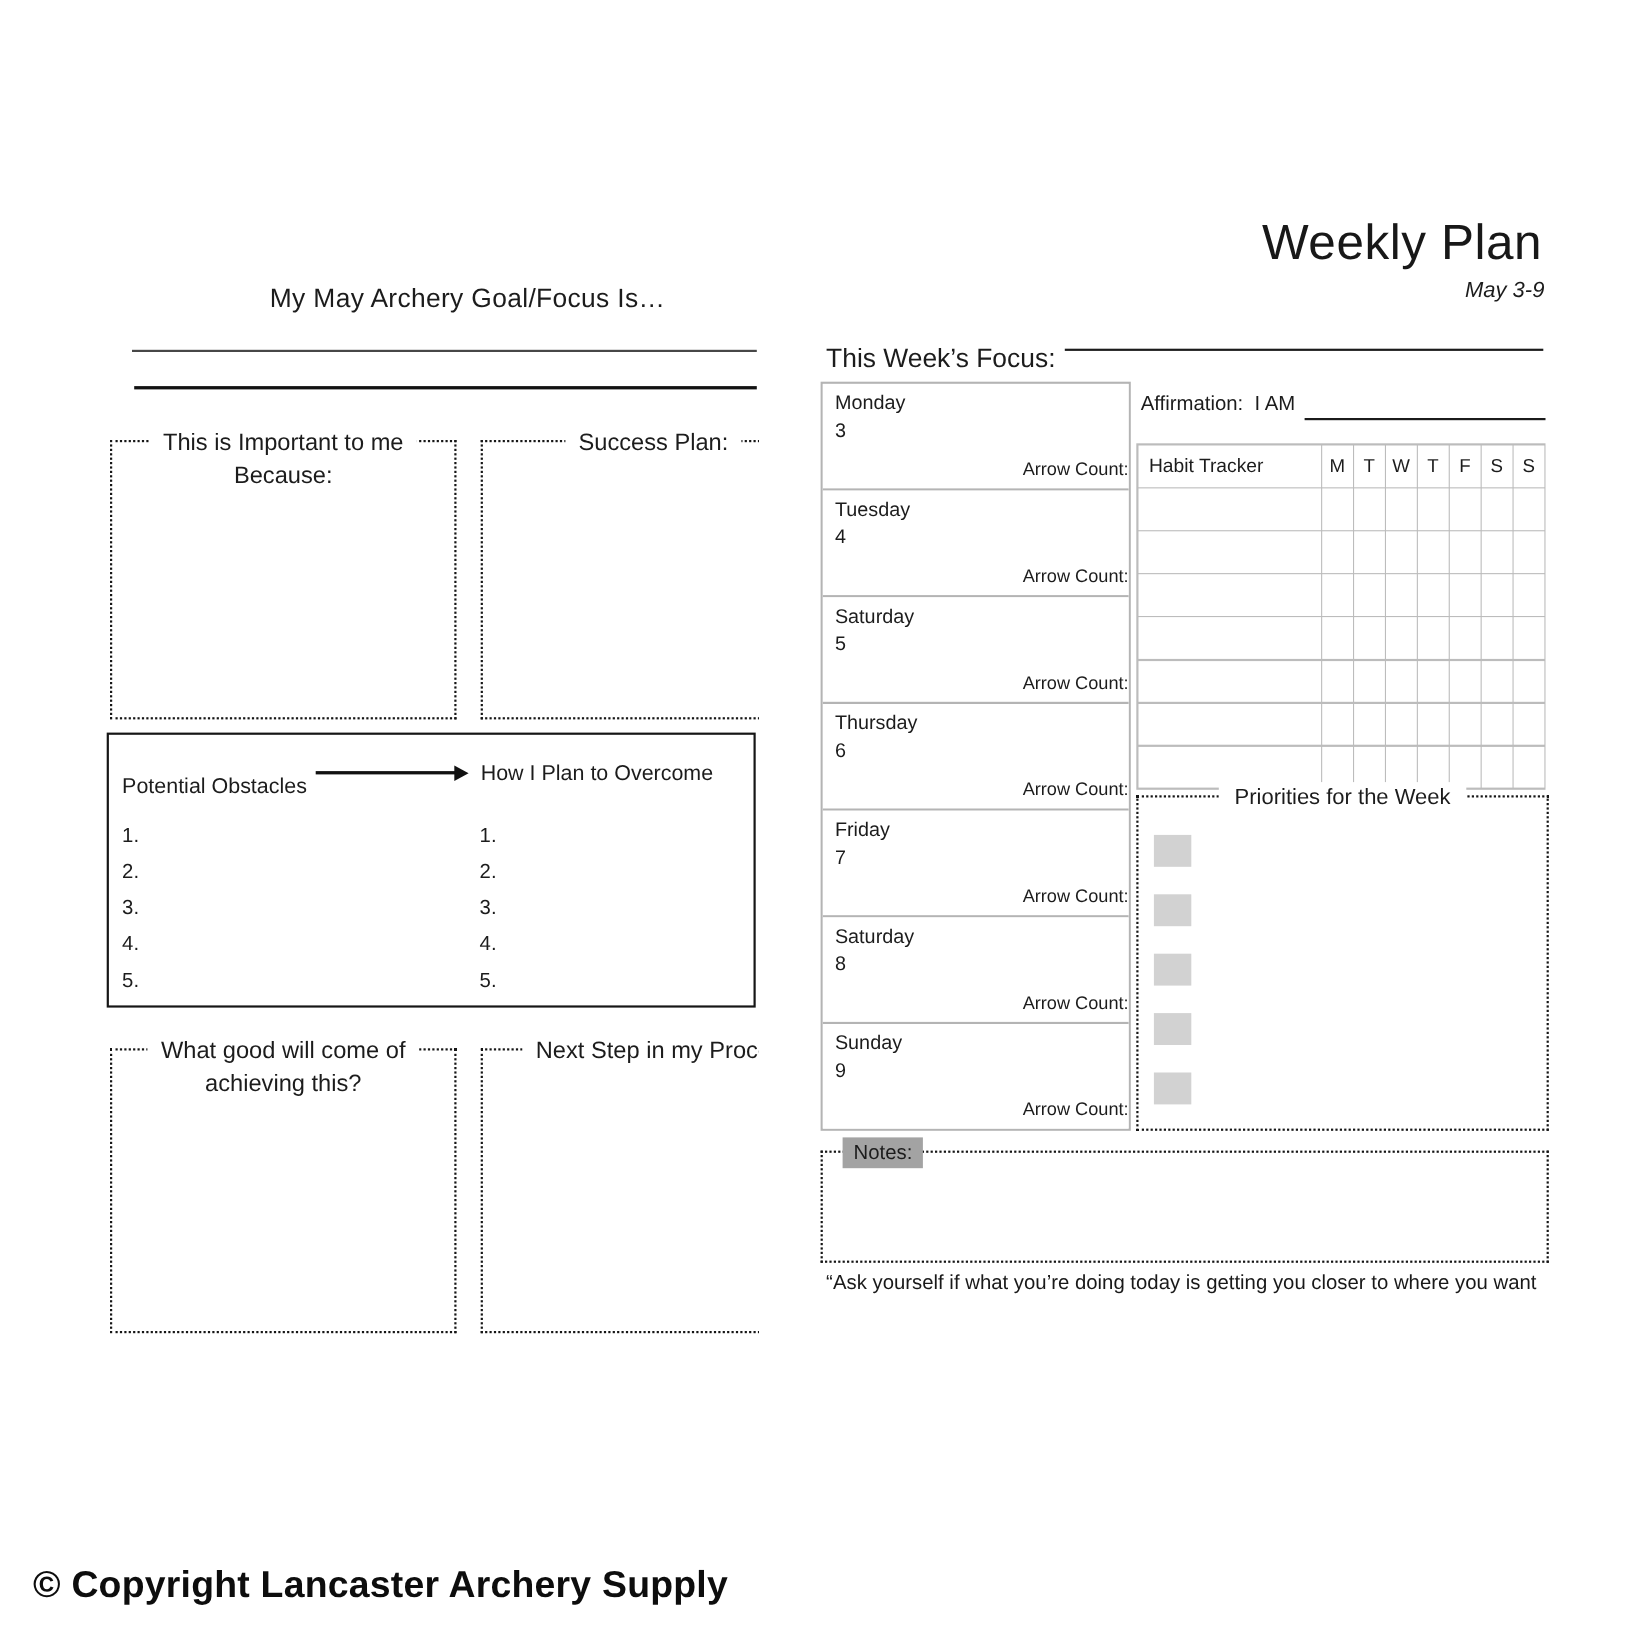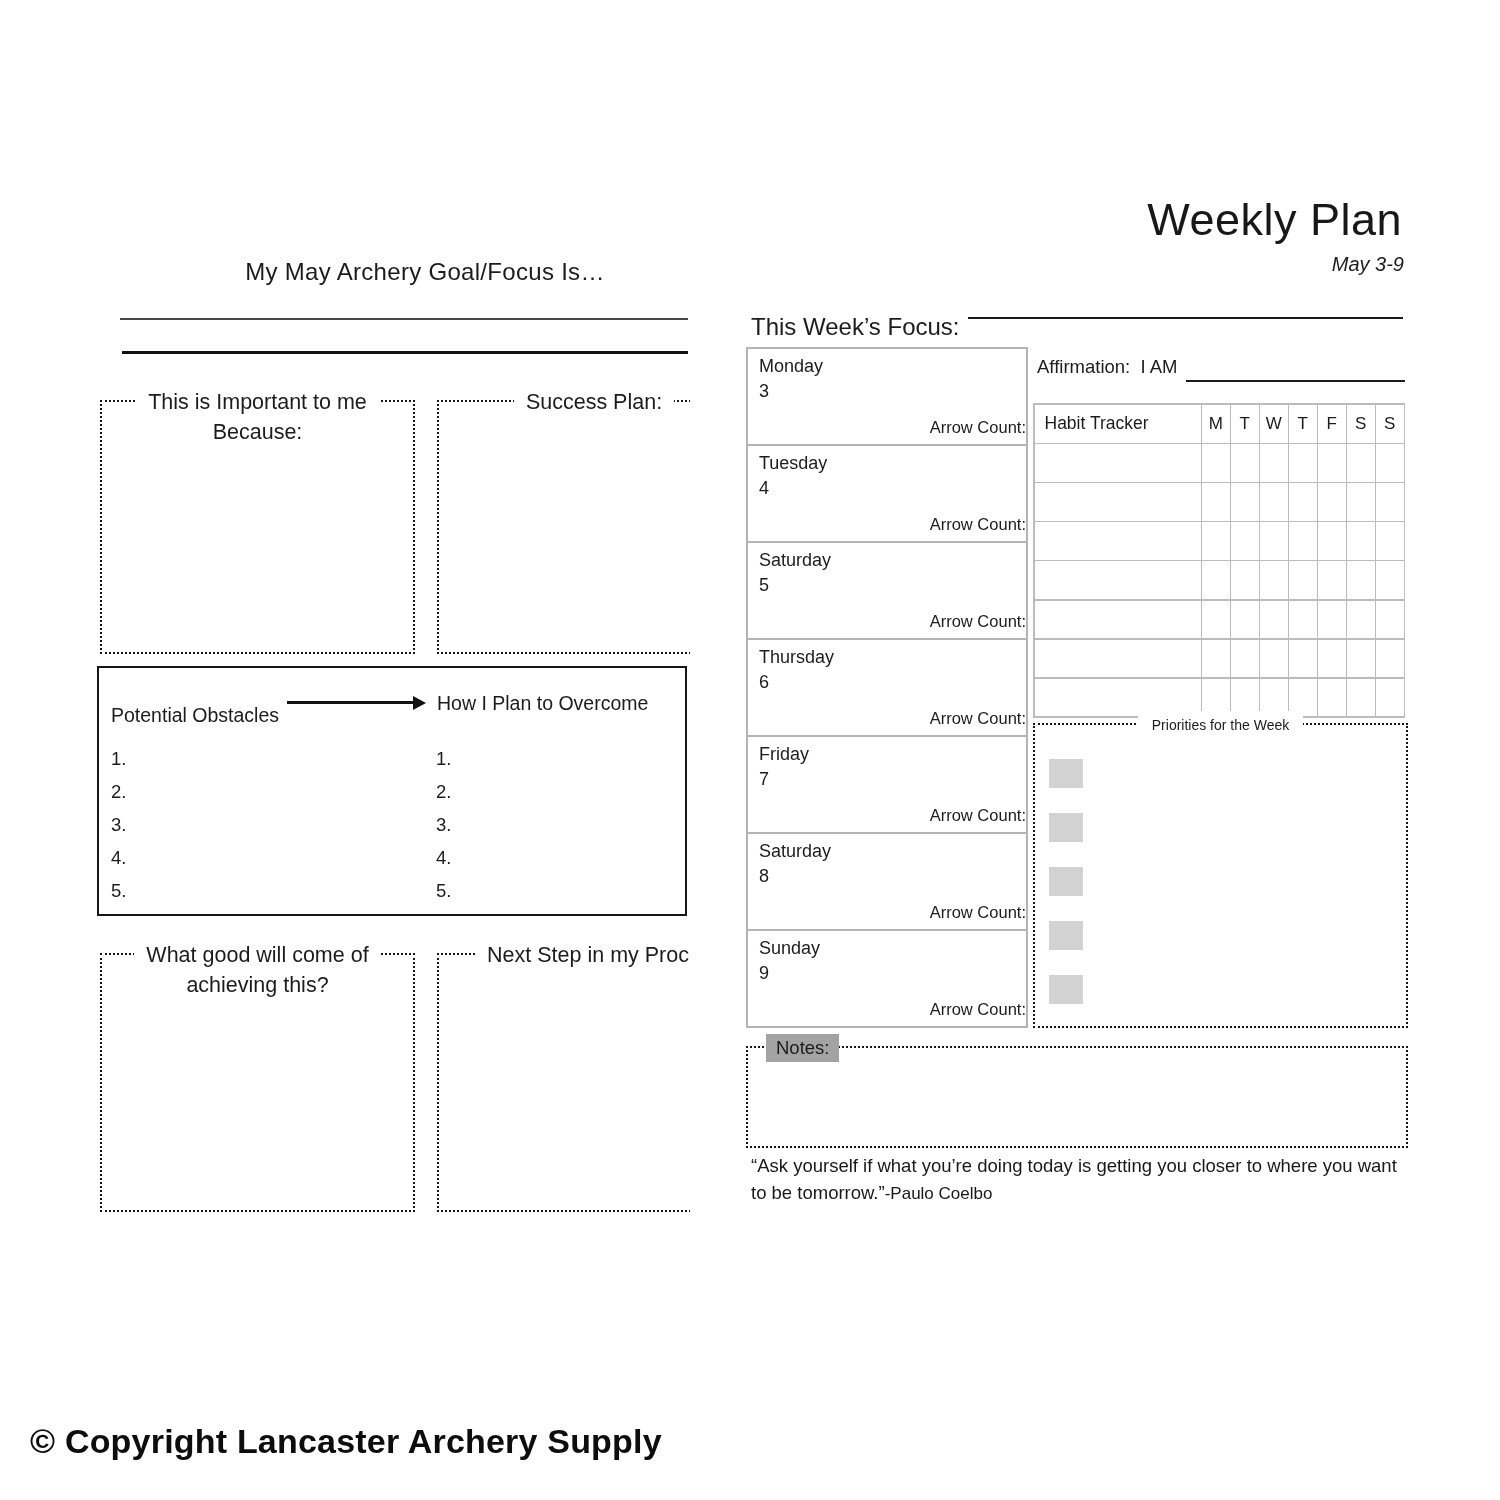--- a/index.html
+++ b/index.html
@@ -50,21 +50,21 @@
   .affirm-line{position:absolute; left:1186px; top:380px; width:219px; border-top:2px solid #1b1b1b;}
 
   .habit-grid{position:absolute; left:1033px; top:403px; width:372px; height:315px;
     background:#bcbcbc; display:grid; grid-template-columns:166px repeat(7,1fr);
     grid-template-rows:38px repeat(7,1fr); gap:1.5px; padding:1.5px; box-sizing:border-box;}
   .habit-cell{background:#fff;}
   .habit-title{display:flex; align-items:center; padding-left:10px; font-size:17.5px;}
   .habit-dayletter{display:flex; align-items:center; justify-content:center; font-size:17px;}
 
   .priorities-box{left:1033px; top:723px; width:371px; height:301px;}
-  .prio-label{position:absolute; top:-14px; left:0; right:0; text-align:center; font-size:14px; line-height:28px;}
+  .prio-label{position:absolute; top:-14px; left:0; right:0; text-align:center; font-size:20px; line-height:28px;}
   .prio-label .bg{background:#fff; padding:0 14px; display:inline-block;}
   .prio-square{width:34px; height:29px; background:#d2d2d2; margin:25px 0 0 14px;}
   .prio-square:first-child{margin-top:34px;}
 
   .notes-box{left:746px; top:1046px; width:658px; height:98px;}
   .notes-label{position:absolute; top:-14px; left:18px; font-size:18.5px; line-height:28px;}
   .notes-label .bg{background:#a3a3a3; padding:0 10px; display:inline-block;}
 
   .quote{position:absolute; left:751px; top:1152px; font-size:18.5px; line-height:27px; color:#191919;}
   .quote .attr{font-size:17px;}
@@ -257,19 +257,16 @@
   </div>
 
   <div class="dotbox notes-box">
     <div class="notes-label">
       <span class="bg">Notes:</span>
     </div>
   </div>
 
   <div class="quote">
     <div>“Ask yourself if what you’re doing today is getting you closer to where you want</div>
-    <div>
-      <span>to be tomorrow.”</span><span class="attr">-Paulo Coelbo</span>
-    </div>
   </div>
 
   <div class="copyright">© Copyright Lancaster Archery Supply</div>
 </div>
 
 </body></html>

